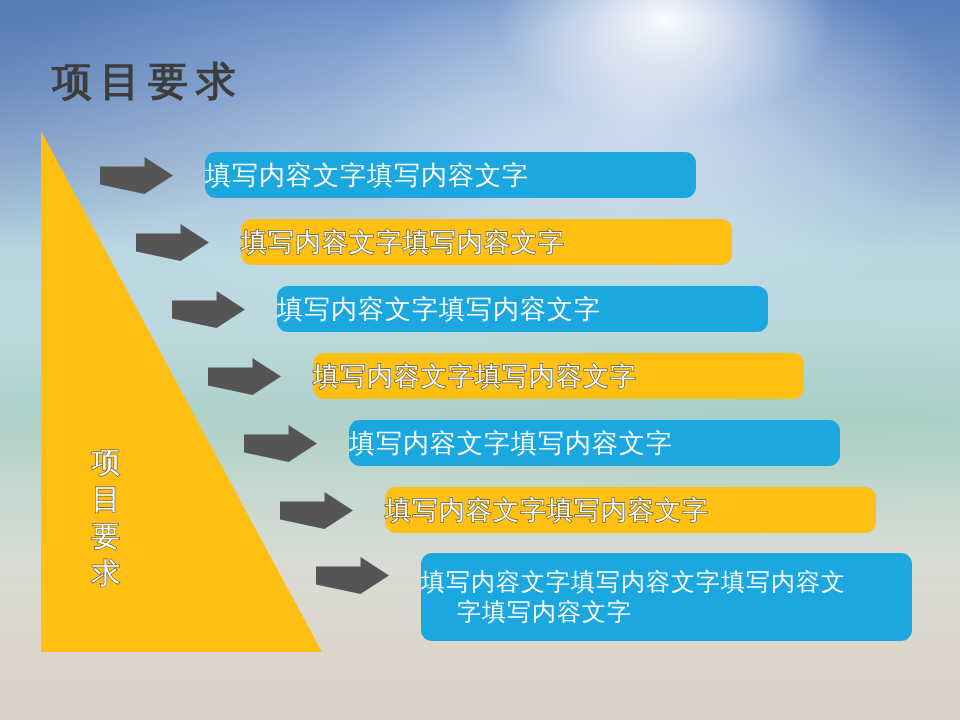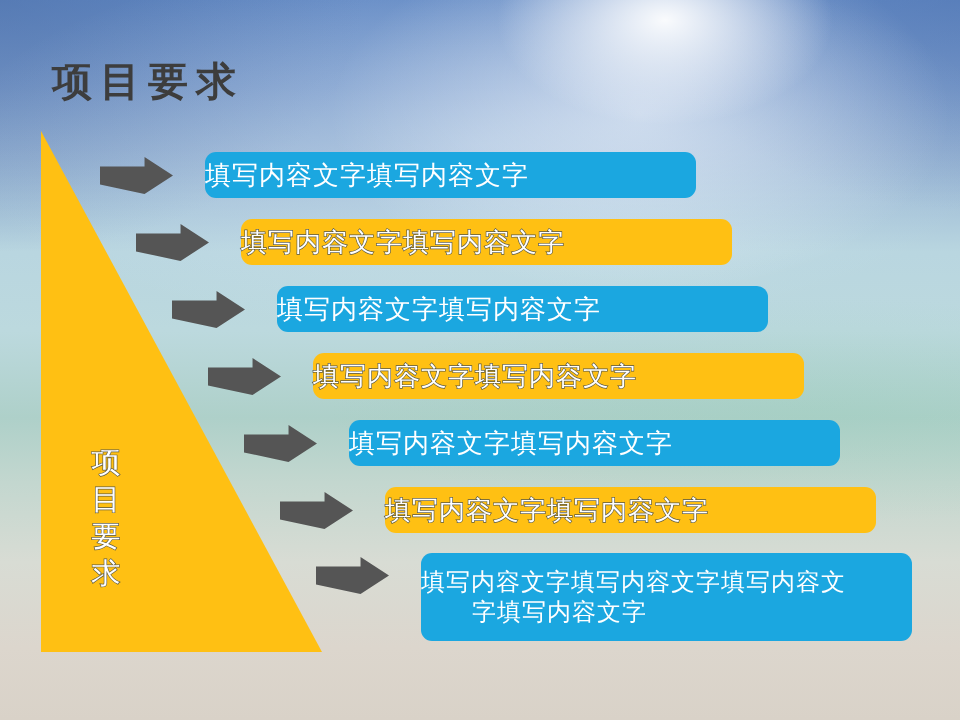--- a/index.html
+++ b/index.html
@@ -63,21 +63,21 @@
   .bar.yellow .bar-text{
     color:#ffffff;
     -webkit-text-stroke:1.3px var(--outline-dark,#575747);
     paint-order:stroke fill;
   }
   .bar.bar-last{
     height:88px;font-size:24px;
     flex-direction:column;align-items:flex-start;justify-content:center;
   }
   .bar.bar-last .line{display:block;line-height:30px;color:#ffffff;}
-  .bar.bar-last .line2{margin-left:51px;}
+  .bar.bar-last .line2{margin-left:36px;}
 </style>
 </head>
 <body>
 
 <div class="slide">
 
   <h1 class="title">项目要求</h1>
 
   <div class="triangle"></div>
   <div class="triangle-label outlined">

